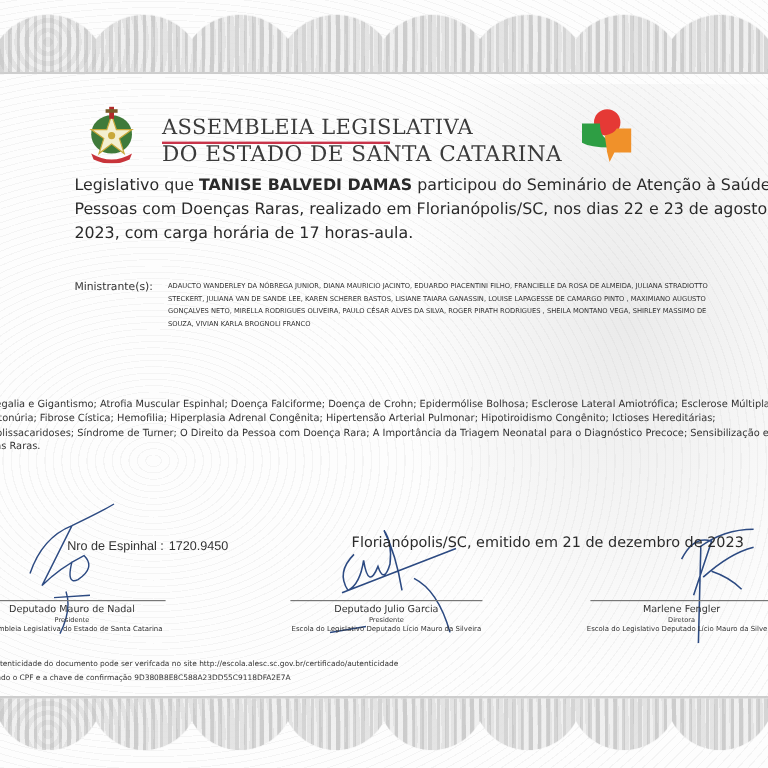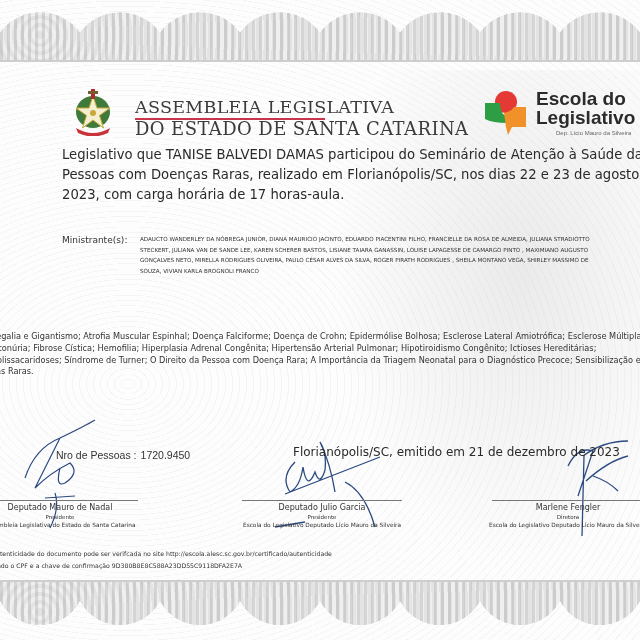--- a/index.html
+++ b/index.html
@@ -38,21 +38,21 @@
   
   .escola-logo { position: absolute; left: 482px; top: 89px; display: flex; align-items: flex-start; }
   .escola-mark { width: 46px; height: 48px; position: relative; }
   .escola-text { margin-left: 8px; }
   .escola-line { font-family: "Liberation Sans", sans-serif; font-size: 19px; font-weight: bold; color: #2b2b2b; line-height: 19px; }
   .escola-sub { font-family: "Liberation Sans", sans-serif; font-size: 6px; color: #666; margin-top: 3px; margin-left: 20px; }
 
   
   .cert-text { position: absolute; left: 62px; top: 145px; width: 620px; white-space: nowrap;
     font-family: "DejaVu Sans", sans-serif; font-size: 13.2px; line-height: 20px; color: #2a2a2a; }
-  .cert-text b { font-weight: normal; }
+  .cert-text b { font-weight: bold; }
 
   .ministrantes { position: absolute; left: 62px; top: 234px; display: flex; }
   .min-label { font-family: "DejaVu Sans", sans-serif; font-size: 9px; color: #333; width: 78px; padding-top: 1px; }
   .min-list { font-family: "DejaVu Sans", sans-serif; font-size: 5.6px; line-height: 10.5px; color: #333; width: 520px; }
   .min-list div { white-space: nowrap; }
 
   .topics { position: absolute; left: -30px; top: 331px; width: 680px; font-family: "DejaVu Sans", sans-serif;
     font-size: 8.2px; line-height: 11.8px; color: #333; }
   .topics div { white-space: nowrap; }
 
@@ -97,25 +97,20 @@
   </div>
 
   <div class="escola-logo">
     <div class="escola-mark">
       <svg width="46" height="48" viewBox="0 0 46 48">
         <circle cx="24" cy="13" r="11" fill="#e53935"></circle>
         <path d="M3 14 L18 14 Q18 26 26 28 L26 34 Q10 34 3 30 Z" fill="#2e9e44"></path>
         <path d="M22 24 Q30 22 32 18 L44 18 L44 38 L30 38 L26 46 L24 38 Z" fill="#f0912a"></path>
       </svg>
     </div>
-    <div class="escola-text">
-      <div class="escola-line">Escola do</div>
-      <div class="escola-line">Legislativo</div>
-      <div class="escola-sub">Dep. Lício Mauro da Silveira</div>
-    </div>
   </div>
 
   <div class="cert-text">
     <div>
       <span>Legislativo que </span><b>TANISE BALVEDI DAMAS</b><span> participou do Seminário de Atenção à Saúde da</span>
     </div>
     <div>Pessoas com Doenças Raras, realizado em Florianópolis/SC, nos dias 22 e 23 de agosto de</div>
     <div>2023, com carga horária de 17 horas-aula.</div>
   </div>
 
@@ -140,21 +135,21 @@
     <path d="M10 60 Q20 30 45 20 Q70 8 80 2 M45 20 Q30 50 20 70 Q35 55 55 45 Q65 55 50 65 Q40 70 45 50 M40 75 Q45 90 35 110 M30 80 L60 78" stroke="#2c4a82" stroke-width="1.2" fill="none"></path>
   </svg>
   <svg class="signature" style="left:265px; top:432px;" width="140" height="100" viewBox="0 0 140 100">
     <path d="M30 30 Q15 45 25 60 Q35 55 38 35 Q42 60 50 40 Q55 55 60 38 Q62 20 55 10 Q65 30 70 60 M20 62 L115 25 M80 50 Q100 60 110 95 M10 95 L40 90" stroke="#2c4a82" stroke-width="1.3" fill="none"></path>
   </svg>
   <svg class="signature" style="left:548px; top:436px;" width="90" height="100" viewBox="0 0 90 100">
     <path d="M20 30 Q30 10 45 15 L30 60 M35 20 Q55 5 80 5 M38 45 Q60 25 80 20 M45 40 Q60 45 70 55 M36 20 L34 100" stroke="#2c4a82" stroke-width="1.3" fill="none"></path>
   </svg>
 
   <div class="registro">
-    <span>Nro de Pessoas :</span><span>1720.9450</span>
+    <span>Nro de Espinhal :</span><span>1720.9450</span>
   </div>
 
   <div class="emitido">Florianópolis/SC, emitido em 21 de dezembro de 2023</div>
 
   <div class="sig-line" style="left:0; top:500px; width:138px;"></div>
   <div class="sig-line" style="left:242px; top:500px; width:160px;"></div>
   <div class="sig-line" style="left:492px; top:500px; width:148px;"></div>
 
   <div class="sig" style="left:-40px; top:502px; width:200px;">
     <div class="name">Deputado Mauro de Nadal</div>

